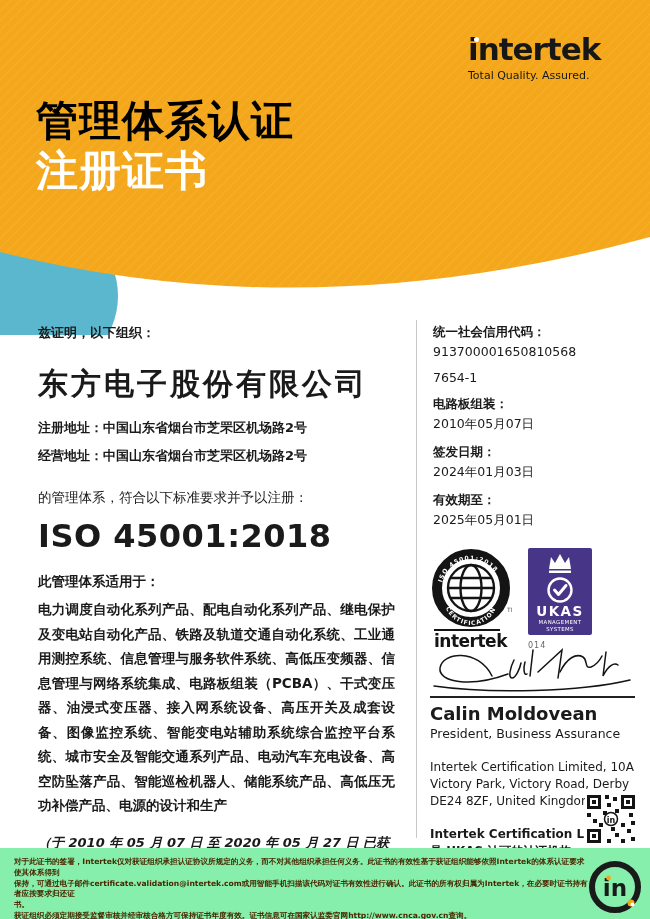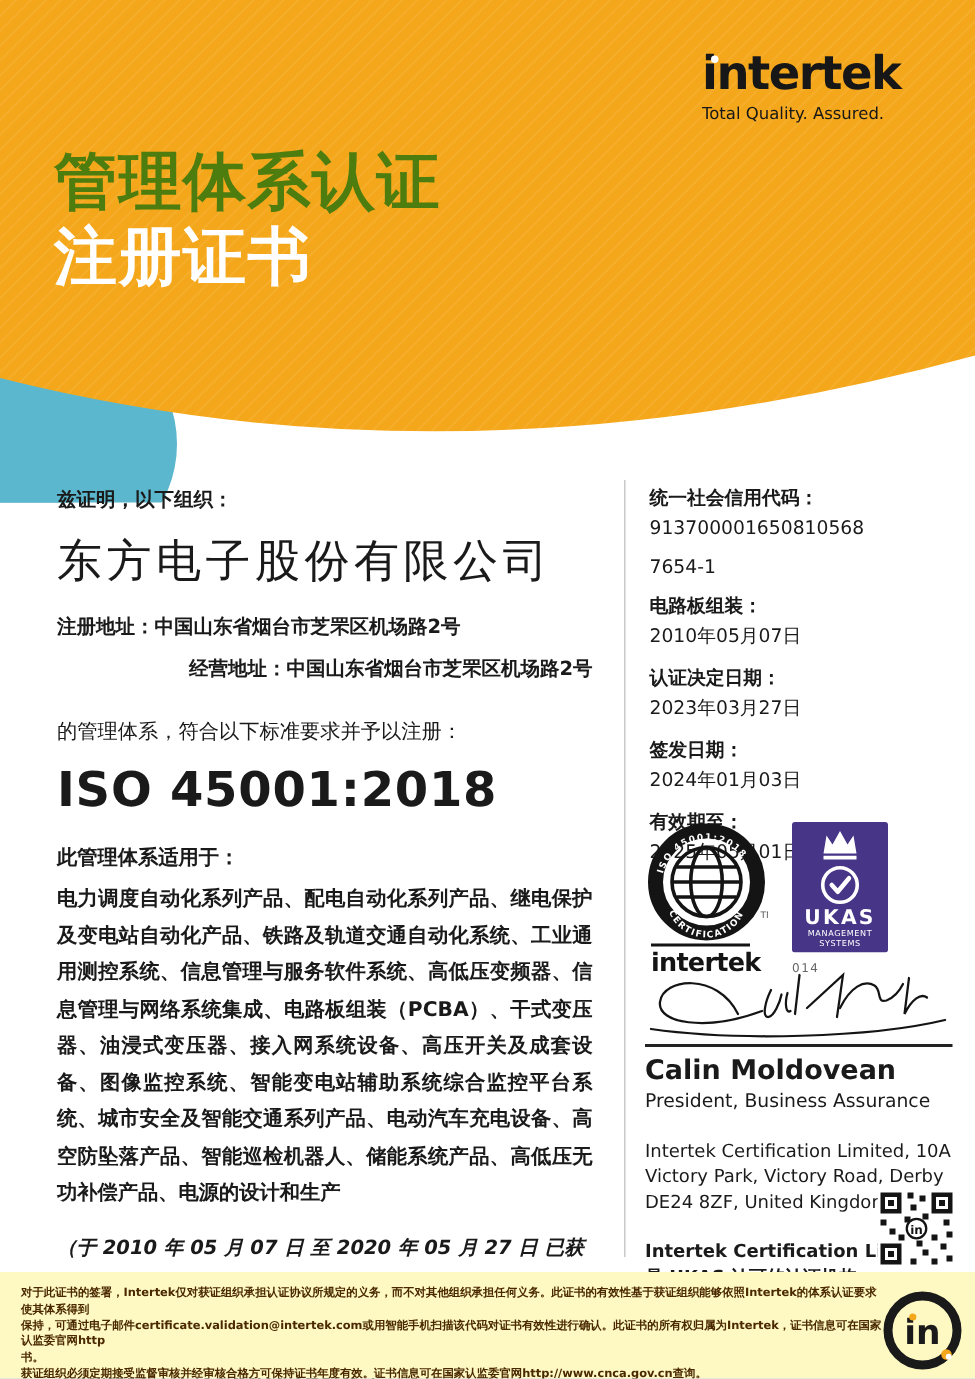--- a/index.html
+++ b/index.html
@@ -6,29 +6,29 @@
   body { background:#888; font-family:"DejaVu Sans","Liberation Sans",sans-serif; }
   .page { position:relative; width:650px; height:919px; background:#fff; margin:0 auto; overflow:hidden; color:#1a1a1a; }
 
   
   .header-art { position:absolute; top:0; left:0; }
   .logo { position:absolute; top:34px; left:468px; color:#171717; }
   .logo .word { font-size:31px; font-weight:bold; letter-spacing:-1px; position:relative; line-height:1; }
   .logo .i-dot { position:absolute; left:5.5px; top:3px; width:5px; height:5px; border-radius:50%; background:#fff; }
   .logo .tagline { font-size:11px; font-weight:normal; margin-top:4px; letter-spacing:0; }
   .header-title { position:absolute; top:96px; left:36px; line-height:1.18; font-weight:900; font-size:42px; letter-spacing:1px; }
-  .header-title .t1 { color:#4d7c0f; }
+  .header-title .t1 { color:#000000; }
   .header-title .t2 { color:#ffffff; }
 
   
   .main { position:absolute; left:38px; top:324px; width:357px; }
   .intro { font-size:13px; font-weight:bold; }
-  .company { font-size:30px; font-weight:400; letter-spacing:3px; margin-top:12px; }
+  .company { font-size:30px; font-weight:700; letter-spacing:3px; margin-top:22px; }
   .addr { font-size:13px; font-weight:bold; margin-top:14px; }
-  .addr + .addr { margin-top:10px;text-align:right; }
+  .addr + .addr { margin-top:10px; }
   .statement { font-size:13.5px; font-weight:normal; margin-top:24px; }
   .standard { font-size:32px; font-weight:900; margin-top:10px; letter-spacing:0.5px; }
   .scope-head { font-size:13.5px; font-weight:bold; margin-top:18px; }
   .scope { font-size:13.5px; font-weight:600; line-height:24.5px; text-align:justify; margin-top:6px; }
   .note { font-size:13px; font-weight:bold; font-style:italic; line-height:23px; margin-top:13px; }
 
   
   .vdivider { position:absolute; left:416px; top:320px; width:1px; height:518px; background:#c9c9c9; }
 
   
@@ -44,21 +44,21 @@
   .sigblock { position:absolute; left:430px; top:642px; width:205px; }
   .sig-rule { border:none; border-top:2px solid #222; margin-top:0; }
   .sig-name { font-size:18px; font-weight:bold; margin-top:5px; }
   .sig-title { font-size:12.5px; margin-top:2px; }
   .issuer-addr { font-size:12px; line-height:17px; margin-top:18px; }
   .ukas-note { font-size:12px; line-height:16.5px; margin-top:16px; font-weight:600; }
 
   .qr { position:absolute; left:585px; top:793px; }
 
   
-  .footer { position:absolute; left:0; top:848px; width:650px; height:71px; background:#fef9c3; padding:9px 0 0 14px; }
+  .footer { position:absolute; left:0; top:848px; width:650px; height:71px; background:#86efac; padding:9px 0 0 14px; }
   .footer .ftext { width:574px; font-size:7.6px; line-height:10.8px; font-weight:600; color:#4a2800; }
   .footer-logo { position:absolute; right:6px; top:10px; }
 </style>
 </head>
 <body>
 
 <div class="page">
 
   <svg class="header-art" width="650" height="335">
     <defs>
@@ -102,24 +102,20 @@
     <div class="field">
       <div class="lbl">统一社会信用代码：</div>
       <div class="val">913700001650810568</div>
     </div>
     <div class="field">
       <div class="val">7654-1</div>
     </div>
     <div class="field">
       <div class="lbl">电路板组装：</div>
       <div class="val">2010年05月07日</div>
-    </div>
-    <div class="field">
-      <div class="lbl">认证决定日期：</div>
-      <div class="val">2023年03月27日</div>
     </div>
     <div class="field">
       <div class="lbl">签发日期：</div>
       <div class="val">2024年01月03日</div>
     </div>
     <div class="field">
       <div class="lbl">有效期至：</div>
       <div class="val">2025年05月01日</div>
     </div>
   </div>
@@ -216,21 +212,21 @@
       <rect x="46" y="28" width="4" height="4"></rect>
         <rect x="26" y="34" width="4" height="4"></rect>
     </g>
     <circle cx="26" cy="26" r="6.5" fill="#ffffff" stroke="#141414" stroke-width="1.5"></circle>
     <text x="26" y="29.5" text-anchor="middle" font-size="8" font-weight="bold" fill="#141414">in</text>
   </svg>
 
   <div class="footer">
     <div class="ftext">
       <div>对于此证书的签署，Intertek仅对获证组织承担认证协议所规定的义务，而不对其他组织承担任何义务。此证书的有效性基于获证组织能够依照Intertek的体系认证要求使其体系得到</div>
-      <div>保持，可通过电子邮件certificate.validation@intertek.com或用智能手机扫描该代码对证书有效性进行确认。此证书的所有权归属为Intertek，证书信息可在国家认监委官网http</div>
+      <div>保持，可通过电子邮件certificate.validation@intertek.com或用智能手机扫描该代码对证书有效性进行确认。此证书的所有权归属为Intertek，在必要时证书持有者应按要求归还证</div>
       <div>书。</div>
       <div>获证组织必须定期接受监督审核并经审核合格方可保持证书年度有效。证书信息可在国家认监委官网http://www.cnca.gov.cn查询。</div>
     </div>
     <svg class="footer-logo" width="58" height="58">
       <circle cx="29" cy="29" r="23" fill="none" stroke="#1a1a1a" stroke-width="6"></circle>
       <circle cx="45" cy="45" r="3.5" fill="#f4a71b"></circle>
       <circle cx="46.5" cy="46.5" r="2" fill="#ffffff"></circle>
       <text x="29" y="38" text-anchor="middle" font-size="23" font-weight="bold" fill="#1a1a1a">in</text>
       <circle cx="22.5" cy="20" r="2.4" fill="#f4a71b"></circle>
     </svg>

